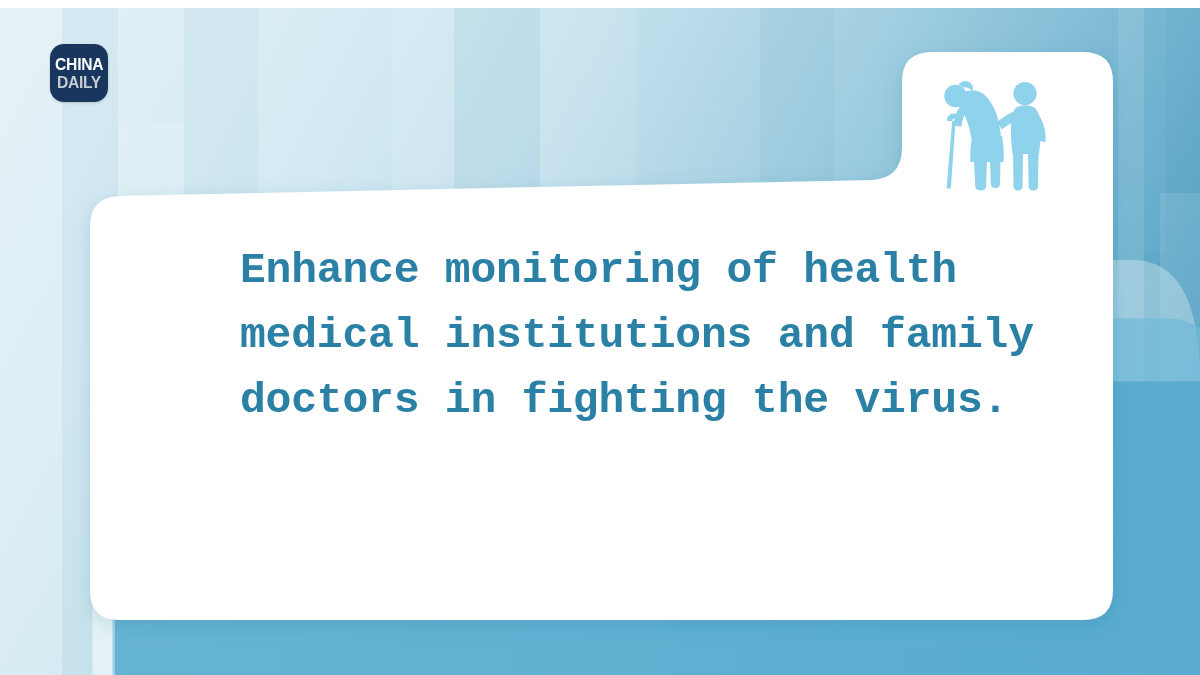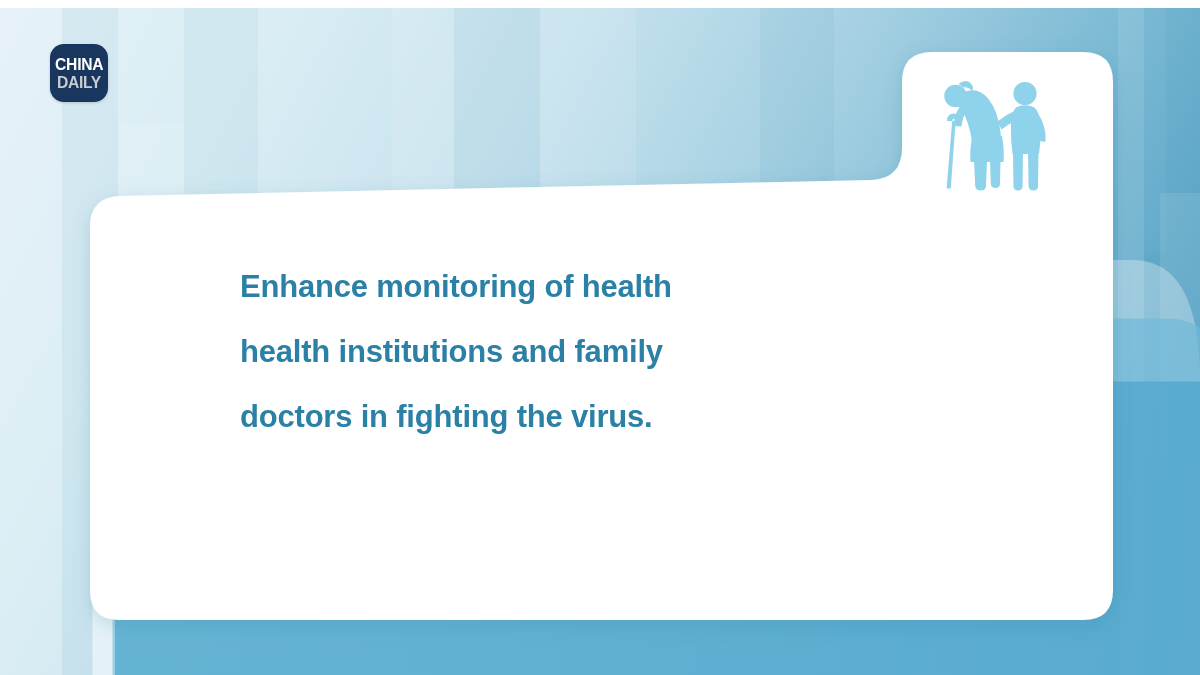--- a/index.html
+++ b/index.html
@@ -93,26 +93,26 @@
     font-size: 17px;
     letter-spacing: -0.3px;
     color: #C9CDD2;
     transform: scaleX(0.92);
   }
 
   
   .headline {
     position: absolute;
     left: 240px;
-    top: 246px;
+    top: 230px;
     width: 780px;
     color: #2A81A5;
-    font-family: Liberation Sans, sans-serif;
+    font-family: Liberation Mono, monospace;
     font-weight: bold;
-    font-size: 31px;
+    font-size: 43px;
     line-height: 65px;
     letter-spacing: -0.2px;
   }
   .headline .ln { display: block; white-space: nowrap; }
 
   
   .people-icon {
     position: absolute;
     left: 928px;
     top: 68px;
@@ -251,17 +251,17 @@
       <path d="M106.0,33.5 Q113.5,40.0 116.5,52.5 Q118.3,60.5 117.2,66.0 L109.5,64.5 Q110.5,58.0 108.8,51.0 Q107.0,43.0 103.0,38.0 Z"></path>
 
       <path d="M85.0,76.0 L95.0,76.0 L94.5,110.5 Q94.2,114.5 90.0,114.5 Q85.8,114.5 85.5,110.5 Z"></path>
 
       <path d="M100.0,76.0 L110.5,76.0 L110.0,110.5 Q109.7,114.5 105.3,114.5 Q101.0,114.5 100.6,110.5 Z"></path>
     </g>
   </svg>
 
   <div class="headline">
     <span class="ln">Enhance monitoring of health</span>
-    <span class="ln">health institutions and family</span>
+    <span class="ln">medical institutions and family</span>
     <span class="ln">doctors in fighting the virus.</span>
   </div>
 
 </div>
 
 </body></html>

